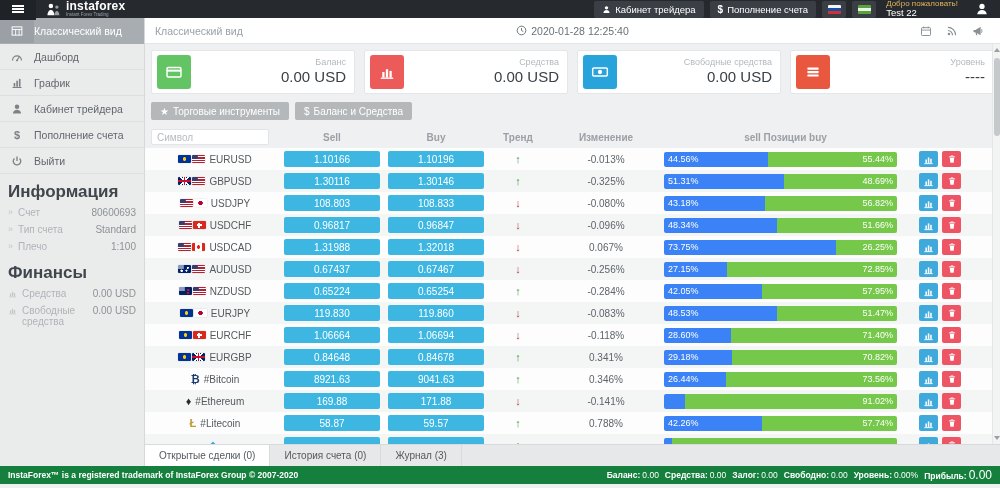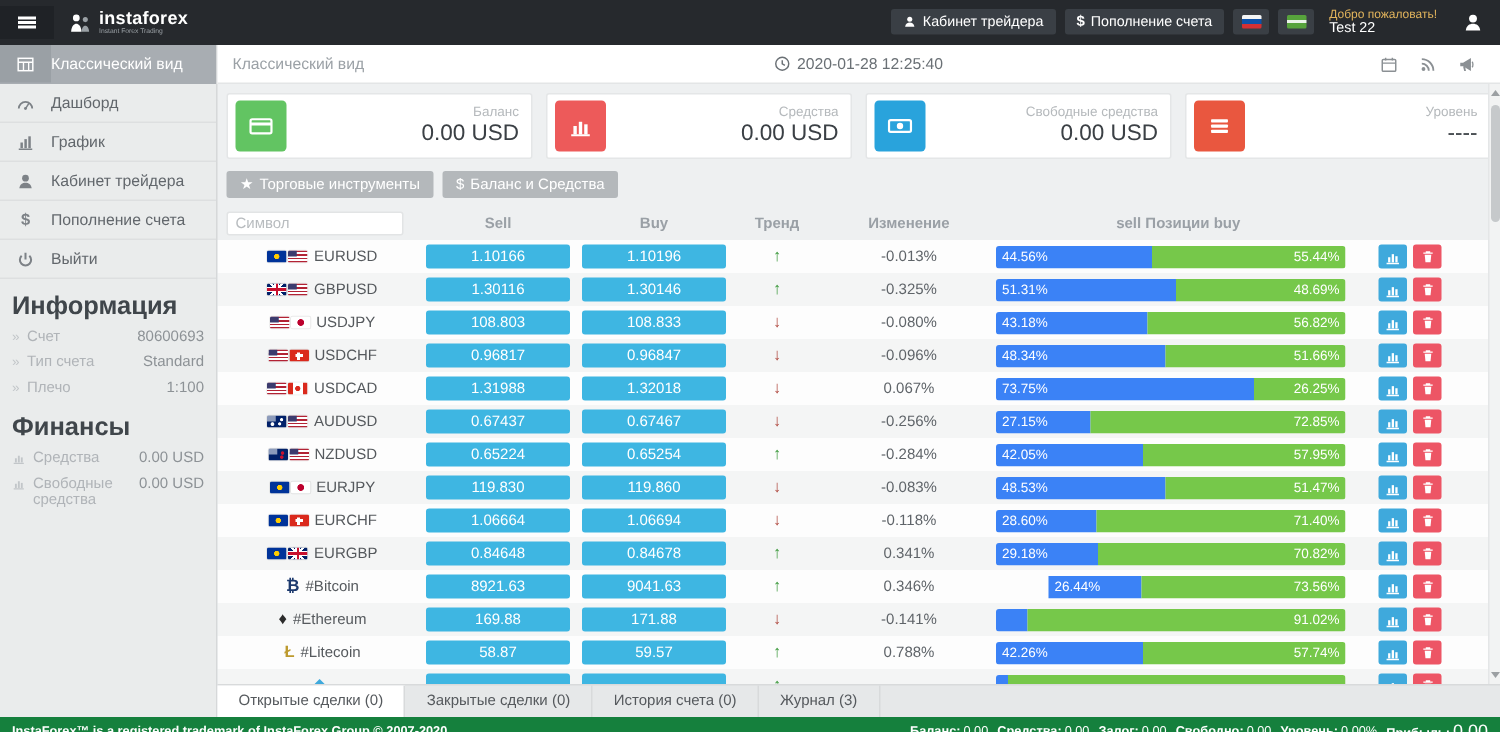--- a/index.html
+++ b/index.html
@@ -1,21 +1,21 @@
 <!DOCTYPE html>
 <html><head>
 <meta charset="utf-8">
 <style>
   *{margin:0;padding:0;box-sizing:border-box;}
   html,body{width:1000px;height:488px;overflow:hidden;}
   body{font-family:"Liberation Sans",sans-serif;background:#eef0f1;color:#55595d;position:relative;}
   svg{display:block;}
 
   
-  .topbar{height:30px;background:#26292d;display:flex;align-items:center;position:relative;z-index:5;}
+  .topbar{height:18px;background:#26292d;display:flex;align-items:center;position:relative;z-index:5;}
   .burger{width:36px;height:22px;background:#1f2226;display:flex;align-items:center;justify-content:center;cursor:pointer;}
   .burger span{display:block;width:12px;height:8px;border-top:2px solid #fff;border-bottom:2px solid #fff;position:relative;}
   .burger span:after{content:"";position:absolute;left:0;top:1px;width:12px;height:2px;background:#fff;}
   .brand{display:flex;align-items:center;margin-left:10px;gap:5px;}
   .brand-txt{line-height:1;}
   .brand-name{color:#fff;font-weight:bold;font-size:12px;letter-spacing:.2px;}
   .brand-sub{color:#9aa0a5;font-size:4.5px;margin-top:1px;}
   .tb-right{margin-left:auto;display:flex;align-items:center;gap:6px;padding-right:8px;}
   .tb-btn{background:#3a3f45;border:none;color:#fff;font-size:9.5px;height:17px;padding:0 8px;border-radius:2px;display:flex;align-items:center;gap:4px;cursor:pointer;font-family:inherit;}
   .tb-btn .gl{font-weight:bold;font-size:10px;}
@@ -805,21 +805,21 @@
     <div class="c">
             <button class="price-btn">8921.63</button>
           </div>
     <div class="c">
             <button class="price-btn">9041.63</button>
           </div>
     <div class="c trend"><span class="up">↑</span></div>
     <div class="c change">0.346%</div>
     <div class="c pos">
       <div class="bar">
-        <div class="bar-sell" style="width: 26.44%; margin-left: 35px;">26.44%</div>
+        <div class="bar-sell" style="width: 26.44%;">26.44%</div>
         <div class="bar-buy">73.56%</div>
       </div>
     </div>
     <div class="c actions">
       <button class="act chart">
               <svg width="11" height="11" viewBox="0 0 16 16">
                 <path d="M2 14h12" stroke="#fff" stroke-width="1.4"></path>
                 <rect x="3.5" y="8" width="2.2" height="5" fill="#fff"></rect>
                 <rect x="7" y="5" width="2.2" height="8" fill="#fff"></rect>
                 <rect x="10.5" y="7" width="2.2" height="6" fill="#fff"></rect>
@@ -944,21 +944,20 @@
                 <path d="M3 4.5h10M6.3 4.5V3h3.4v1.5" fill="none" stroke="#fff" stroke-width="1.3"></path>
                 <path d="M4.5 6l.8 8h5.4l.8-8z" fill="#fff"></path>
               </svg>
             </button>
     </div>
   </div>
       </div>
 
     <div class="tabs" id="tabs">
         <button class="tab active">Открытые сделки (0)</button>
-        <button class="tab">Закрытые сделки (0)</button>
         <button class="tab">История счета (0)</button>
         <button class="tab">Журнал (3)</button>
       </div>
 
     <div class="scrollbar">
       <div class="sb-ar sb-up"></div>
       <div class="sb-thumb"></div>
       <div class="sb-ar sb-dn"></div>
     </div>
   </div>

